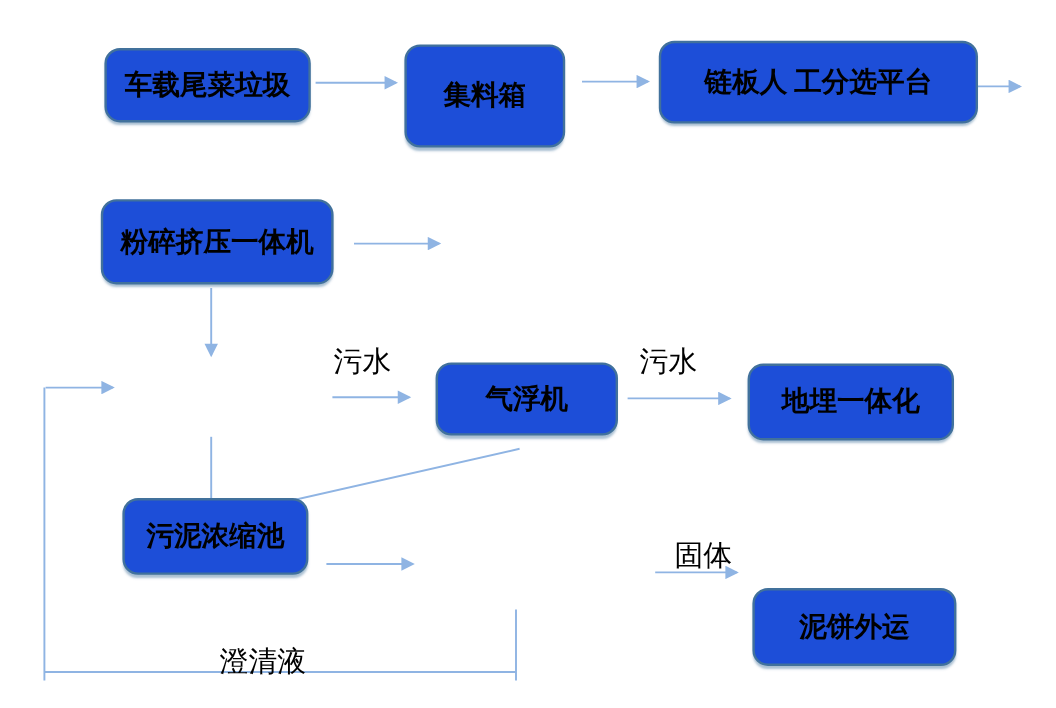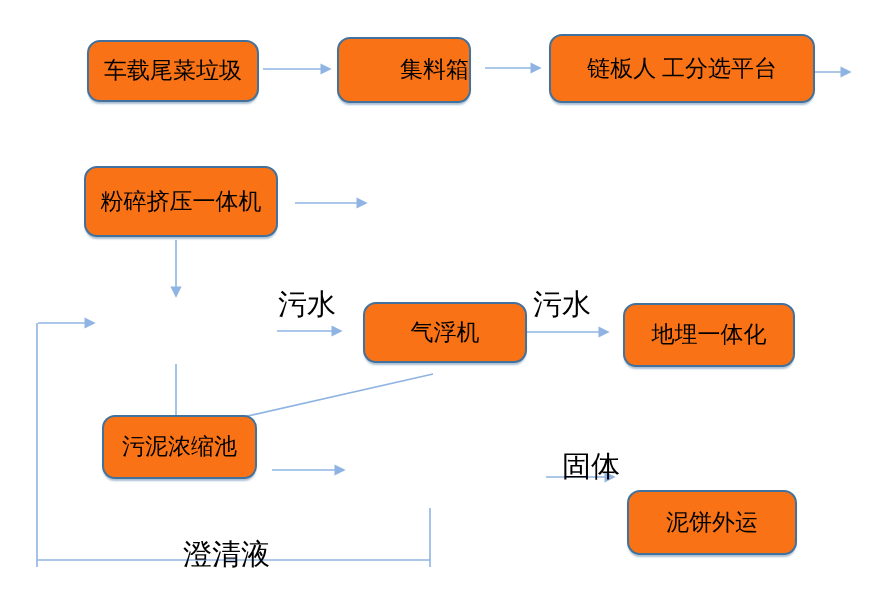--- a/index.html
+++ b/index.html
@@ -12,39 +12,40 @@
     overflow: hidden;
   }
   .connector-layer {
     position: absolute;
     left: 0; top: 0;
     width: 880px; height: 590px;
   }
   .node {
     position: absolute;
     box-sizing: border-box;
-    background: #f97316;
+    background: #1d4ed8;
     border: 2px solid #41719C;
     border-radius: 13px;
     box-shadow: 0 3px 2px -1px rgba(65,113,156,0.45);
     display: flex;
     align-items: center;
     justify-content: center;
     text-align: center;
+    font-weight: bold;
   }
   .node-label {
     color: #000000;
     font-size: 23px;
     line-height: 1.1;
     white-space: nowrap;
   }
   .edge-label {
     position: absolute;
     color: #000000;
-    font-size: 29px;
+    font-size: 24px;
     white-space: nowrap;
   }
 </style>
 </head>
 <body>
 
 <div class="canvas">
 
   <svg class="connector-layer" width="880" height="590" viewBox="0 0 880 590" xmlns="http://www.w3.org/2000/svg">
     <defs>
@@ -67,32 +68,32 @@
       <line x1="546" y1="477" x2="614" y2="477" marker-end="url(#arrow)"></line>
       <line x1="430" y1="508" x2="430" y2="567"></line>
       <line x1="37" y1="560" x2="430" y2="560"></line>
       <line x1="37" y1="567" x2="37" y2="323"></line>
     </g>
   </svg>
 
   <div class="node" style="left:87px;  top:40px;  width:172px; height:62px;">
     <span class="node-label">车载尾菜垃圾</span>
   </div>
-  <div class="node" style="left:337px; top:37px;  width:134px; height:66px;justify-content:flex-end;">
+  <div class="node" style="left:337px; top:37px;  width:134px; height:86px;">
     <span class="node-label">集料箱</span>
   </div>
   <div class="node" style="left:549px; top:34px;  width:266px; height:69px;">
     <span class="node-label">链板人 工分选平台</span>
   </div>
 
   <div class="node" style="left:84px;  top:166px; width:194px; height:71px;">
     <span class="node-label">粉碎挤压一体机</span>
   </div>
 
-  <div class="node" style="left:363px; top:302px; width:164px; height:61px;">
+  <div class="node" style="left:363px; top:302px; width:152px; height:61px;">
     <span class="node-label">气浮机</span>
   </div>
   <div class="node" style="left:623px; top:303px; width:172px; height:64px;">
     <span class="node-label">地埋一体化</span>
   </div>
 
   <div class="node" style="left:102px; top:415px; width:155px; height:64px;">
     <span class="node-label">污泥浓缩池</span>
   </div>
   <div class="node" style="left:627px; top:442px; width:170px; height:65px;margin-top:48px;">

